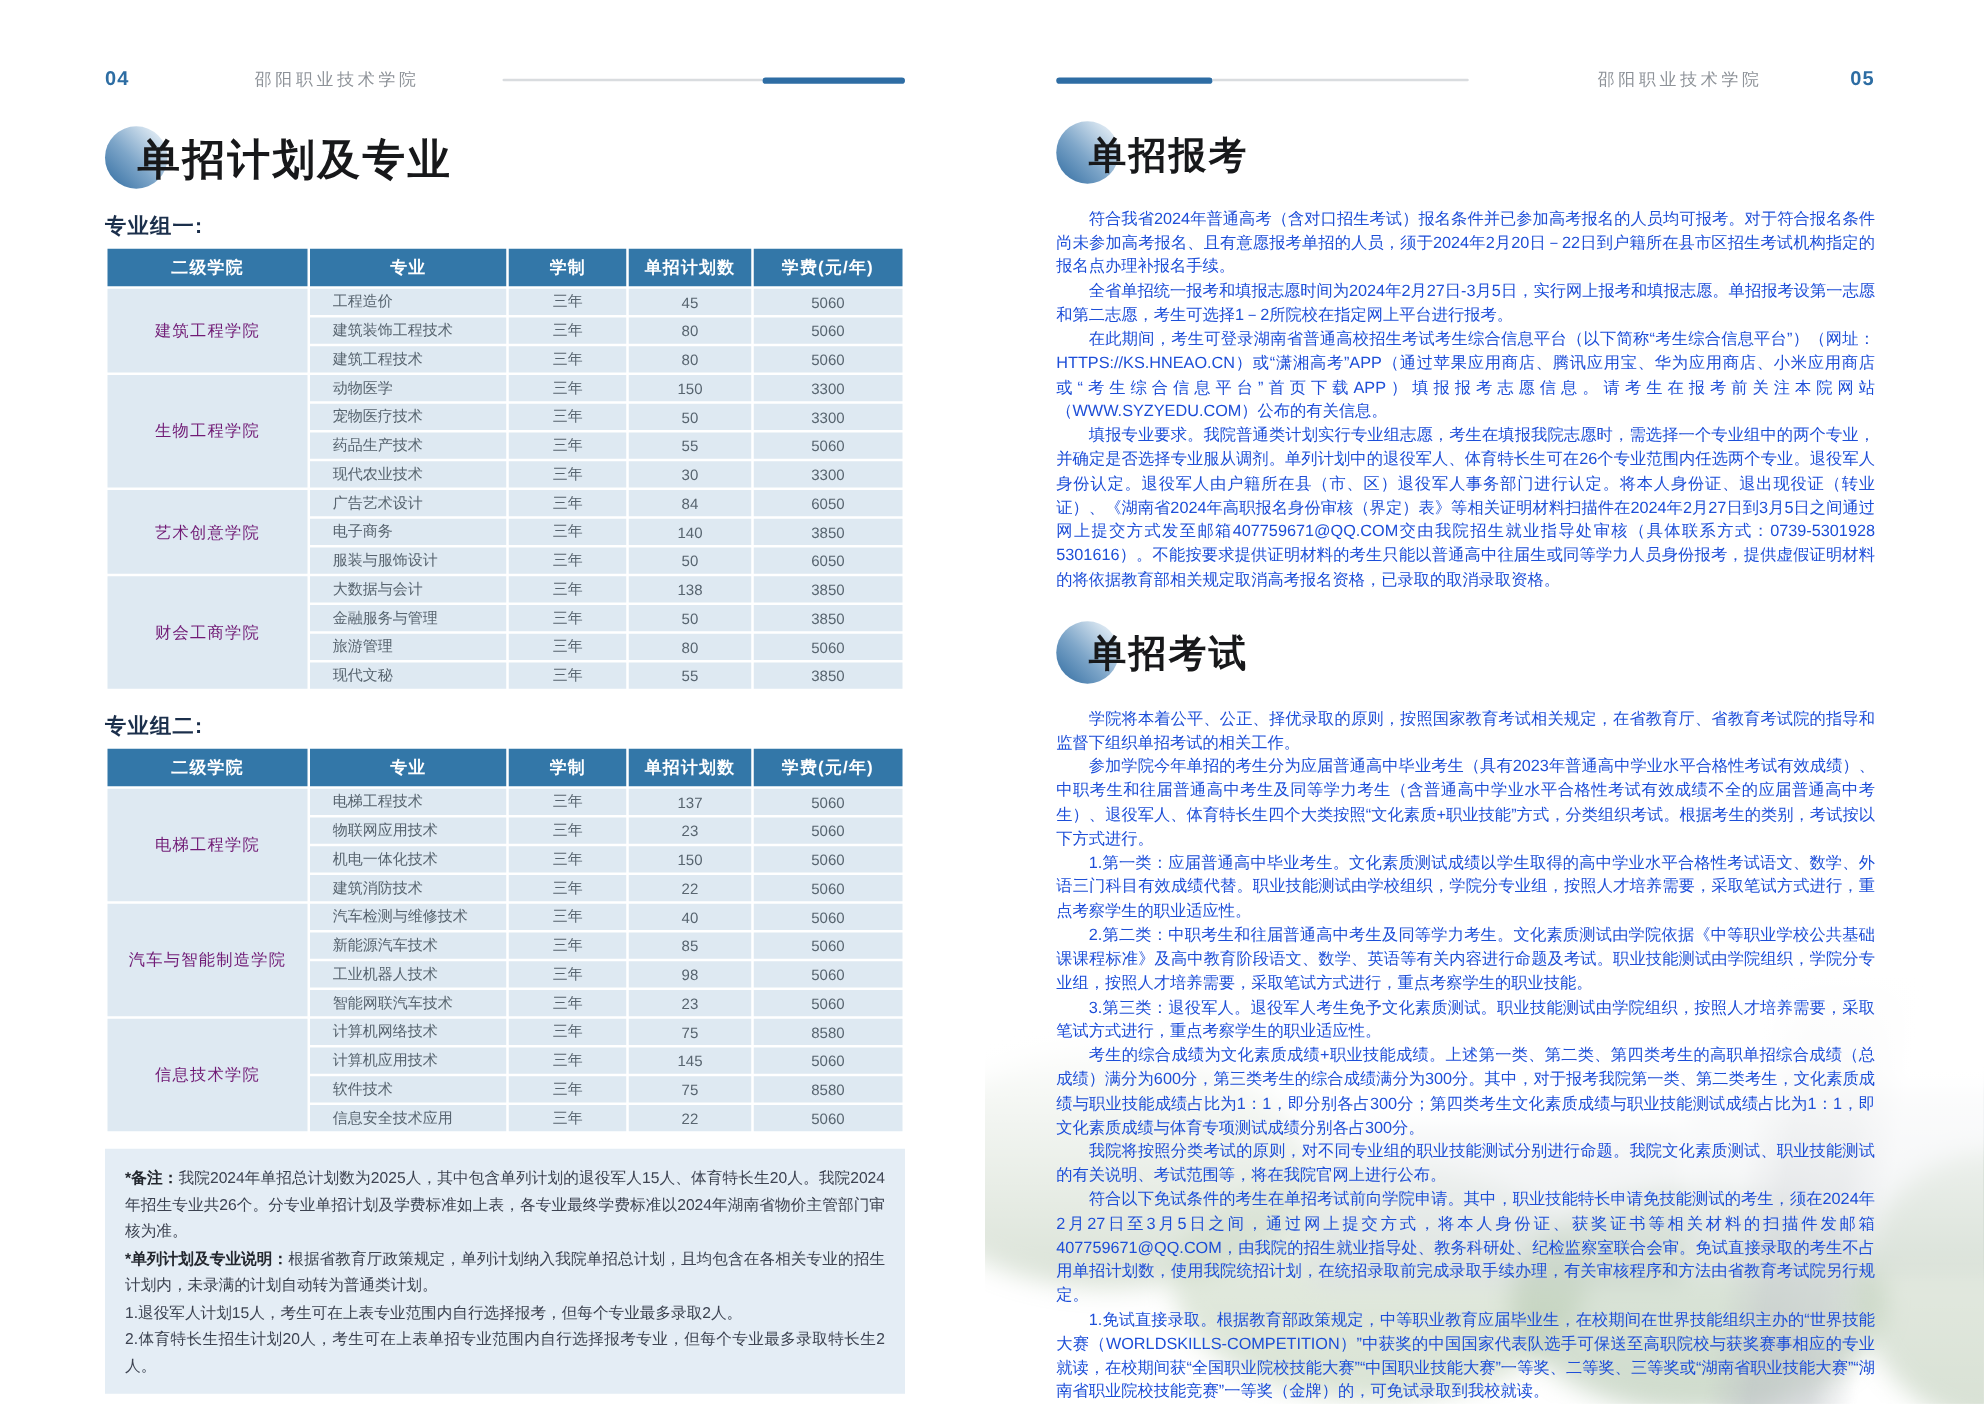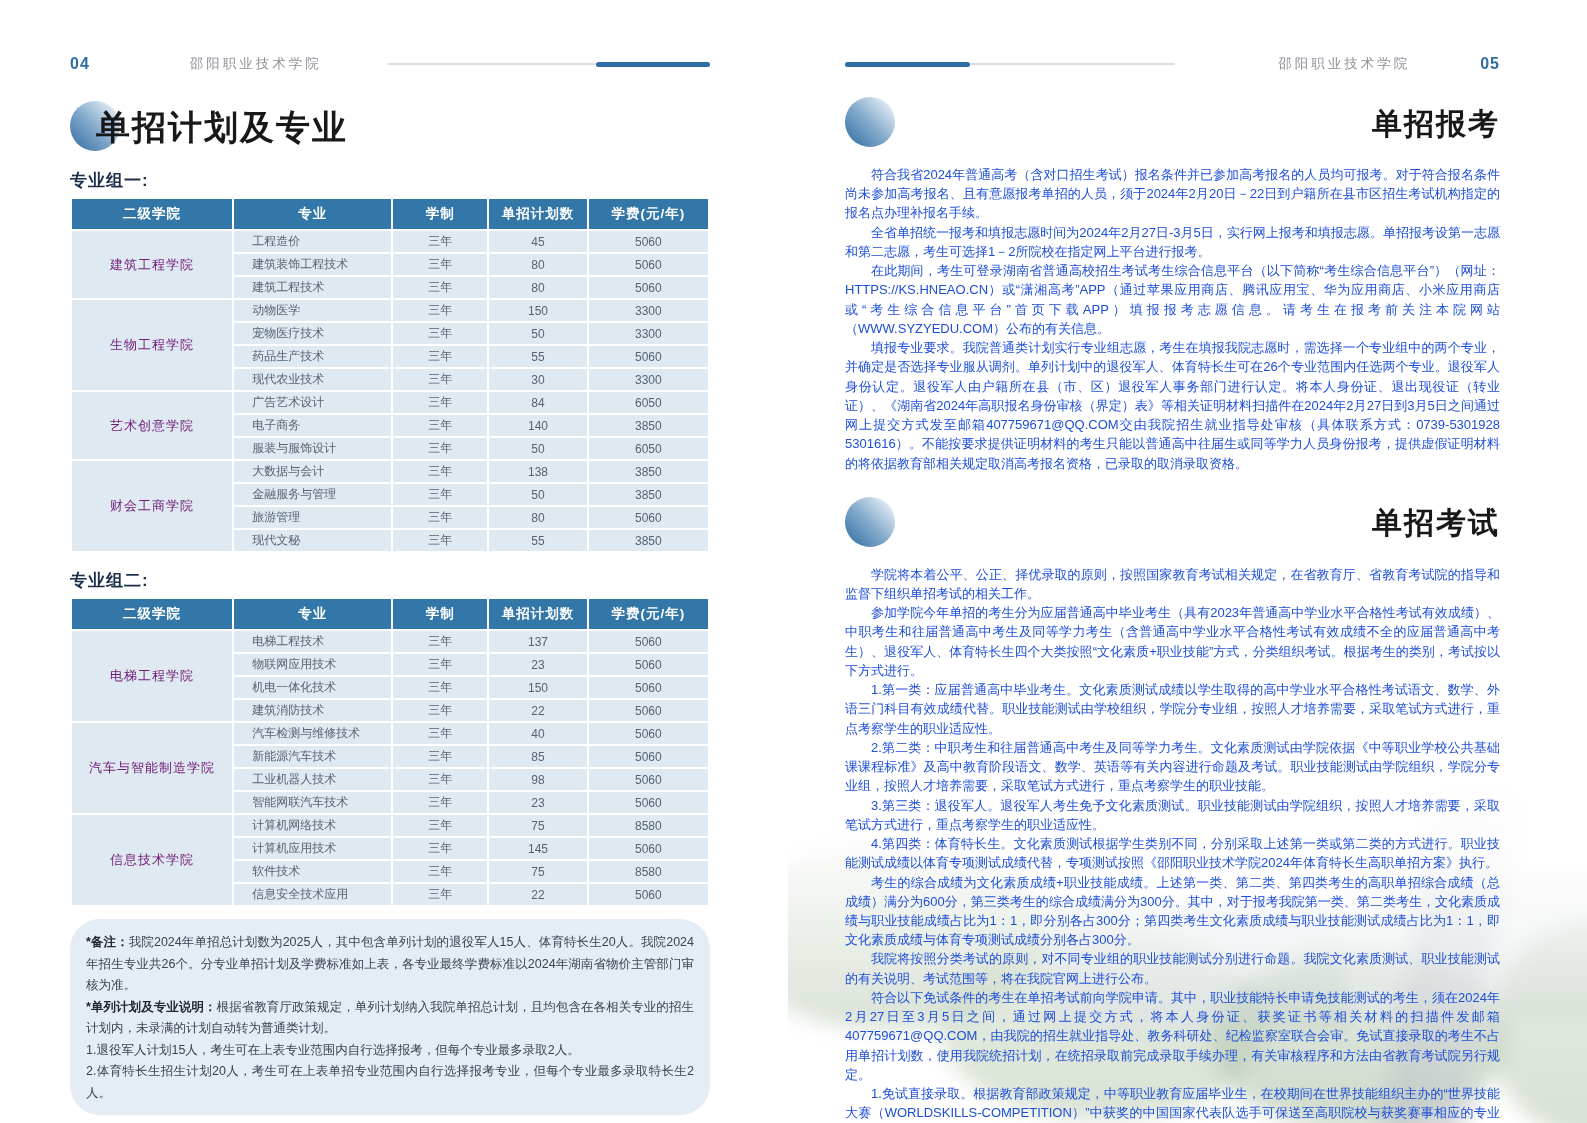--- a/index.html
+++ b/index.html
@@ -28,21 +28,21 @@
   .ph-trees{left:420px;top:170px;width:300px;height:180px;background:#6f9367;opacity:.5;}
   .ph-build1{left:260px;top:120px;width:300px;height:130px;background:#b9c2c9;opacity:.55;border-radius:10px;filter:blur(8px);}
   .ph-build2{left:560px;top:90px;width:260px;height:150px;background:#c3cbd1;opacity:.5;border-radius:10px;filter:blur(8px);}
   .ph-road{left:600px;top:-20px;width:120px;height:420px;background:linear-gradient(to right,rgba(140,148,156,0),rgba(148,156,163,.7) 30%,rgba(160,167,173,.7) 70%,rgba(140,148,156,0));transform:skewX(-9deg);filter:blur(2px);opacity:.8;border-radius:0;}
   .ph-green-right{left:700px;top:140px;width:220px;height:220px;background:#7e9c72;opacity:.45;}
   .ph-fade{position:absolute;inset:0;filter:none;border-radius:0;
     background:linear-gradient(to bottom,#ffffff 0%,rgba(255,255,255,.92) 22%,rgba(255,255,255,.72) 45%,rgba(255,255,255,.5) 70%,rgba(255,255,255,.34) 100%);}
 
   
   .page{position:absolute;top:55px;z-index:1;}
-  .page-left{left:70px;width:640px;}
+  .page-left{left:84px;width:640px;}
   .page-right{left:845px;width:655px;}
 
   .page-header{display:flex;align-items:center;height:18px;}
   .page-num{font-size:16px;font-weight:800;color:var(--pagenum);letter-spacing:1px;}
   .school{font-size:13.5px;color:#8d9298;letter-spacing:3px;}
   .page-left .school{margin-left:100px;}
   .hdr-line{display:flex;align-items:center;}
   .page-left .hdr-line{width:322px;margin-left:auto;}
   .page-right .hdr-line{width:330px;margin-right:auto;}
   .seg-gray{height:2px;background:#d9dcdf;border-radius:1px;}
@@ -52,40 +52,40 @@
   .page-right .seg-blue{flex:1;}
   .page-right .seg-gray{flex:1.65;}
   .page-right .school{margin-left:auto;margin-right:70px;}
 
   
   .sec-title{position:relative;height:62px;margin-top:24px;display:flex;align-items:center;}
   .title-circle{position:absolute;left:0;top:4px;width:50px;height:50px;border-radius:50%;
     background:linear-gradient(45deg,#2f6ba0 0%,#7ea6c9 45%,#d9e6f1 85%,#eef4f9 100%);}
   .sec-title h1{position:relative;z-index:1;margin-left:26px;font-size:34px;font-weight:800;color:#17181a;letter-spacing:2px;}
   .page-right .sec-title h1{font-size:30px;}
-  .page-right .sec-title{margin-top:20px;justify-content:flex-end;}
+  .page-right .sec-title{margin-top:20px;}
 
   
   .group-label{margin-top:10px;font-size:17px;font-weight:800;color:#1b2f4b;letter-spacing:1px;height:24px;}
   .group-label.second{margin-top:16px;}
 
   
   table.plan{width:100%;border-collapse:separate;border-spacing:2px;table-layout:fixed;margin-top:4px;background:#fff;}
   table.plan th{background:var(--th-bg);color:#fff;font-size:13.5px;font-weight:700;height:30px;letter-spacing:1px;}
   table.plan th:nth-child(1){width:25.5%;font-family:Liberation Serif, serif;}
   table.plan th:nth-child(2){width:25%;}
   table.plan th:nth-child(3){width:15%;}
   table.plan th:nth-child(4){width:15.5%;}
   table.plan th:nth-child(5){width:19%;}
   table.plan td{background:var(--row-bg);font-size:12px;color:#57646f;height:21px;text-align:center;vertical-align:middle;}
   table.plan td.college{font-size:13px;color:#701a75;letter-spacing:1px;}
   table.plan td.c0{text-align:left;padding-left:18px;}
 
   
-  .footnote{margin-top:12px;background:var(--note-bg);padding:13px 16px 11px 16px;border-radius:30px;}
+  .footnote{margin-top:12px;background:var(--note-bg);padding:13px 16px 11px 16px;}
   .footnote p{font-size:12.5px;line-height:1.72;color:#3c4250;text-align:justify;}
   .footnote b{color:#23272e;}
 
   
   .paragraphs{margin-top:10px;}
   .paragraphs p{font-size:13px;line-height:1.48;color:#1d4ed8;text-align:justify;text-indent:2em;}
 </style>
 </head>
 <body>
 
@@ -342,20 +342,19 @@
     <div class="sec-title">
       <span class="title-circle"></span>
       <h1>单招考试</h1>
     </div>
     <div class="paragraphs">
         <p>学院将本着公平、公正、择优录取的原则，按照国家教育考试相关规定，在省教育厅、省教育考试院的指导和监督下组织单招考试的相关工作。</p>
         <p>参加学院今年单招的考生分为应届普通高中毕业考生（具有2023年普通高中学业水平合格性考试有效成绩）、中职考生和往届普通高中考生及同等学力考生（含普通高中学业水平合格性考试有效成绩不全的应届普通高中考生）、退役军人、体育特长生四个大类按照“文化素质+职业技能”方式，分类组织考试。根据考生的类别，考试按以下方式进行。</p>
         <p>1.第一类：应届普通高中毕业考生。文化素质测试成绩以学生取得的高中学业水平合格性考试语文、数学、外语三门科目有效成绩代替。职业技能测试由学校组织，学院分专业组，按照人才培养需要，采取笔试方式进行，重点考察学生的职业适应性。</p>
         <p>2.第二类：中职考生和往届普通高中考生及同等学力考生。文化素质测试由学院依据《中等职业学校公共基础课课程标准》及高中教育阶段语文、数学、英语等有关内容进行命题及考试。职业技能测试由学院组织，学院分专业组，按照人才培养需要，采取笔试方式进行，重点考察学生的职业技能。</p>
         <p>3.第三类：退役军人。退役军人考生免予文化素质测试。职业技能测试由学院组织，按照人才培养需要，采取笔试方式进行，重点考察学生的职业适应性。</p>
-        <p>4.第四类：体育特长生。文化素质测试根据学生类别不同，分别采取上述第一类或第二类的方式进行。职业技能测试成绩以体育专项测试成绩代替，专项测试按照《邵阳职业技术学院2024年体育特长生高职单招方案》执行。</p>
         <p>考生的综合成绩为文化素质成绩+职业技能成绩。上述第一类、第二类、第四类考生的高职单招综合成绩（总成绩）满分为600分，第三类考生的综合成绩满分为300分。其中，对于报考我院第一类、第二类考生，文化素质成绩与职业技能成绩占比为1：1，即分别各占300分；第四类考生文化素质成绩与职业技能测试成绩占比为1：1，即文化素质成绩与体育专项测试成绩分别各占300分。</p>
         <p>我院将按照分类考试的原则，对不同专业组的职业技能测试分别进行命题。我院文化素质测试、职业技能测试的有关说明、考试范围等，将在我院官网上进行公布。</p>
         <p>符合以下免试条件的考生在单招考试前向学院申请。其中，职业技能特长申请免技能测试的考生，须在2024年2月27日至3月5日之间，通过网上提交方式，将本人身份证、获奖证书等相关材料的扫描件发邮箱407759671@QQ.COM，由我院的招生就业指导处、教务科研处、纪检监察室联合会审。免试直接录取的考生不占用单招计划数，使用我院统招计划，在统招录取前完成录取手续办理，有关审核程序和方法由省教育考试院另行规定。</p>
         <p>1.免试直接录取。根据教育部政策规定，中等职业教育应届毕业生，在校期间在世界技能组织主办的“世界技能大赛（WORLDSKILLS-COMPETITION）”中获奖的中国国家代表队选手可保送至高职院校与获奖赛事相应的专业就读，在校期间获“全国职业院校技能大赛”“中国职业技能大赛”一等奖、二等奖、三等奖或“湖南省职业技能大赛”“湖南省职业院校技能竞赛”一等奖（金牌）的，可免试录取到我校就读。</p>
       </div>
   </section>
 </div>
 
 </body></html>

